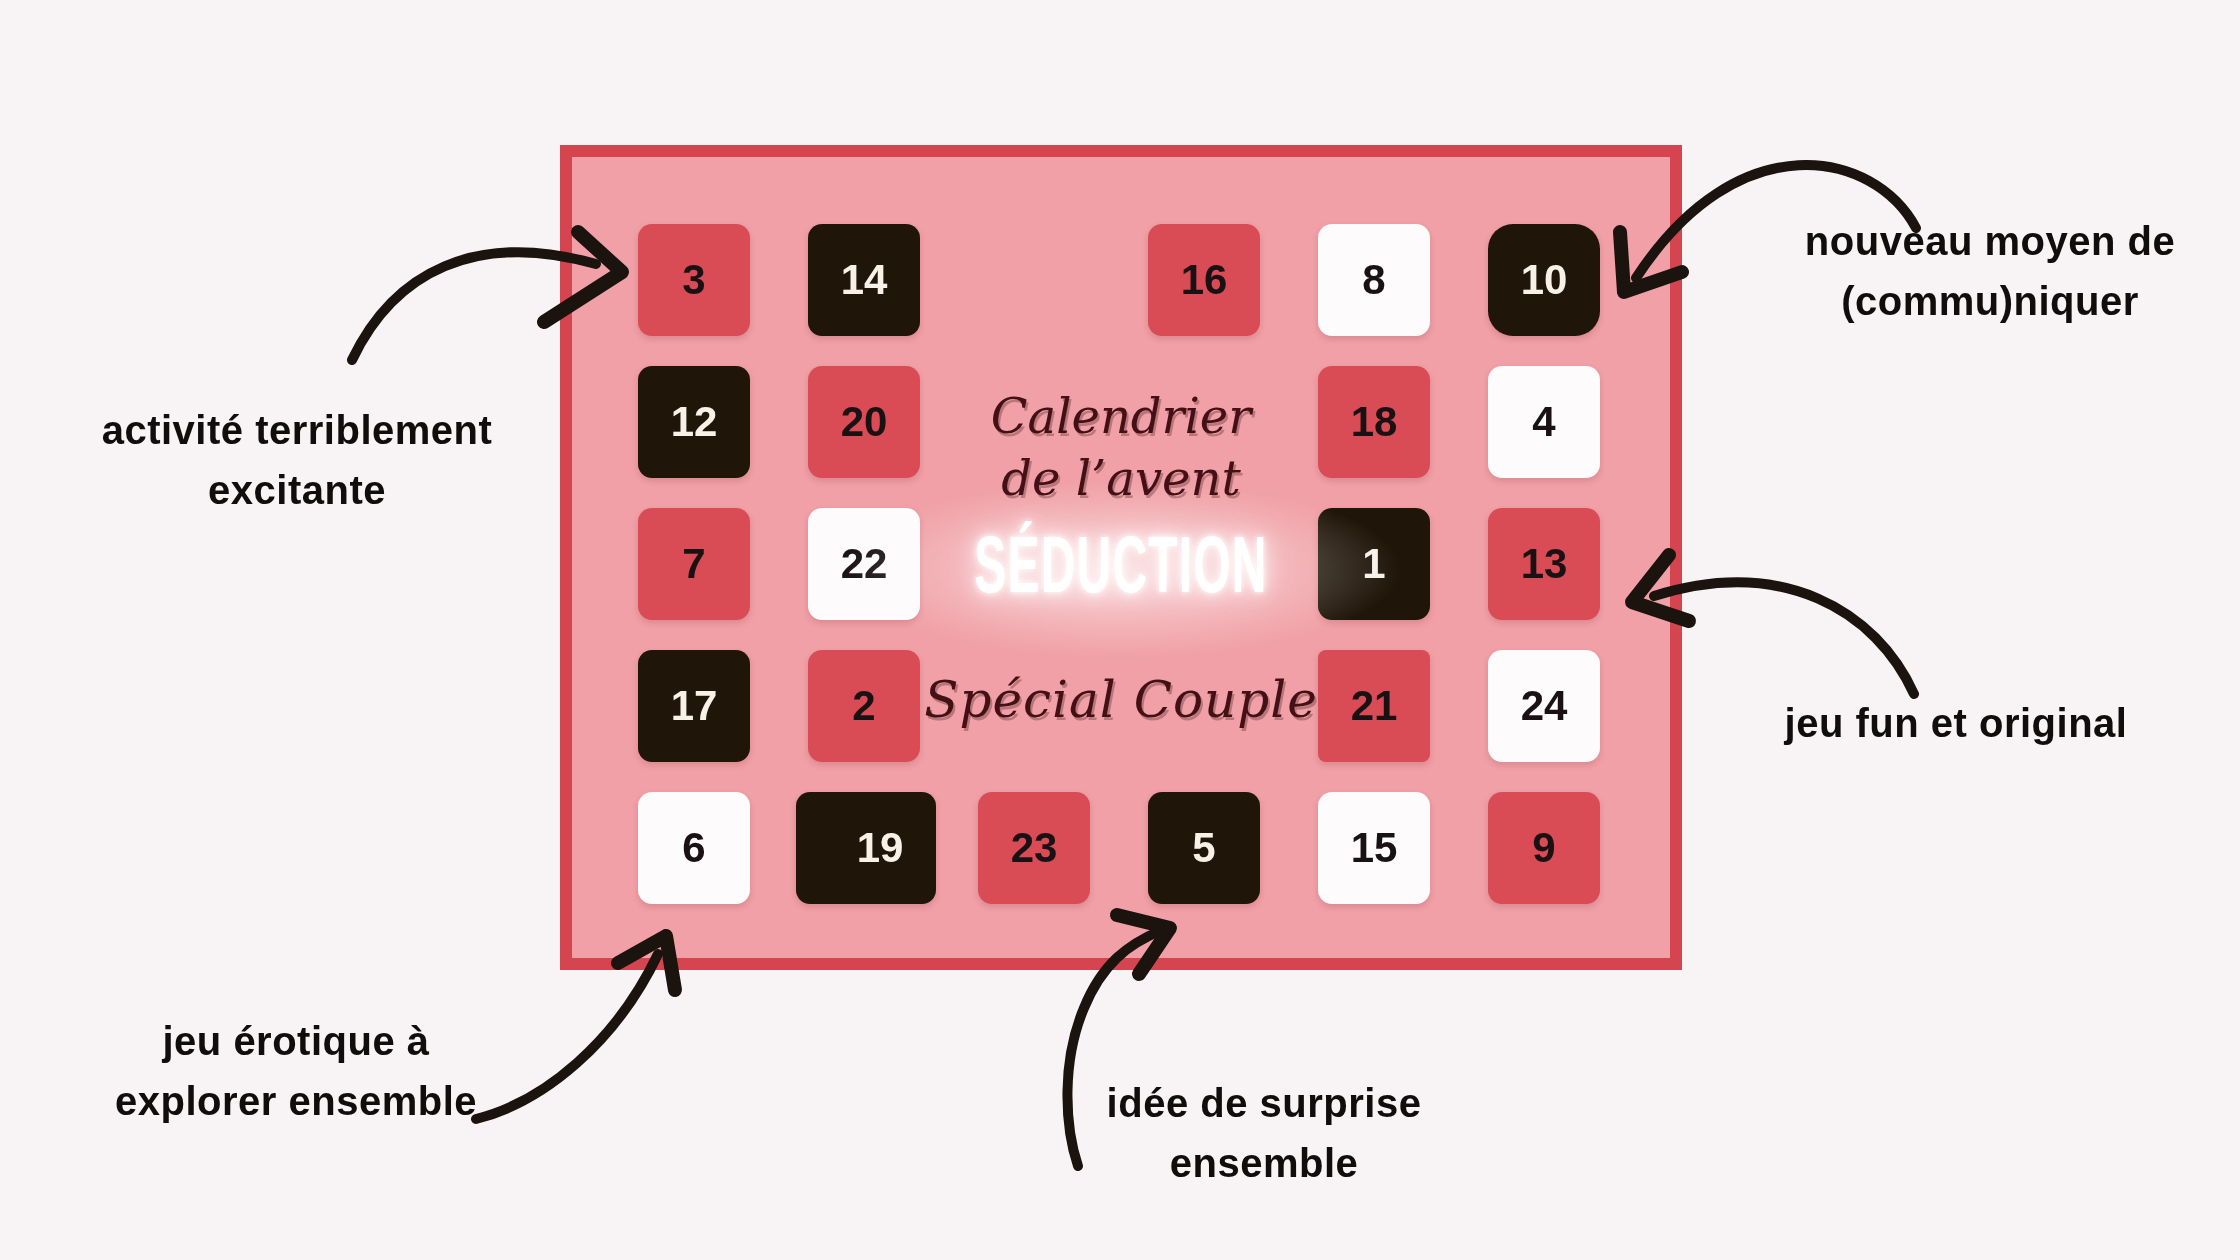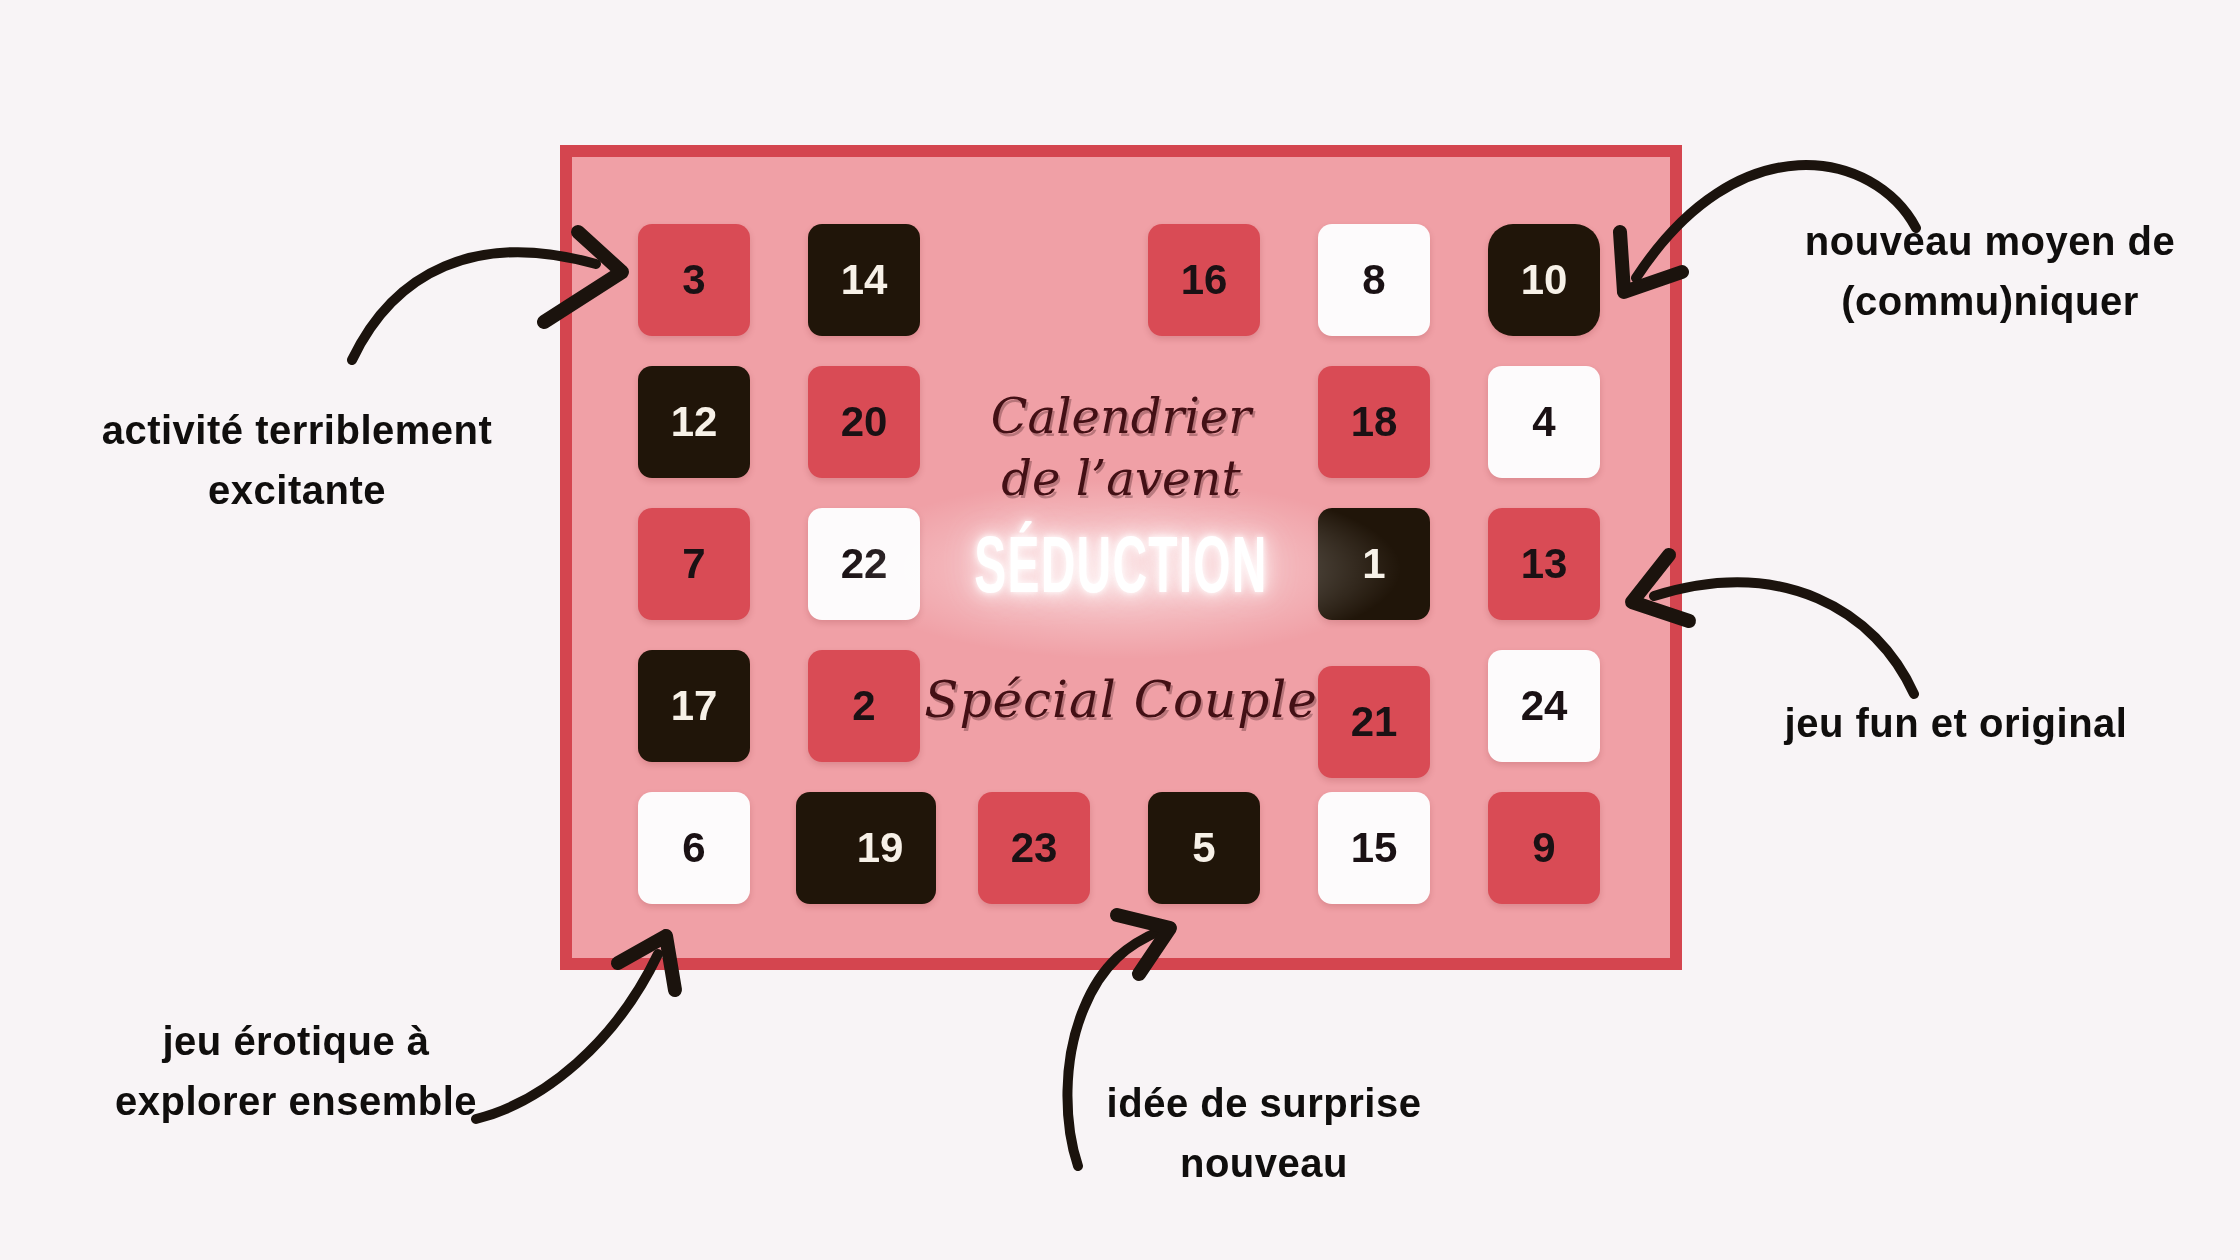--- a/index.html
+++ b/index.html
@@ -128,21 +128,21 @@
         <div class="tile black" style="left: 66px; top: 209px;">12</div>
         <div class="tile red" style="left: 236px; top: 209px;">20</div>
         <div class="tile red" style="left: 746px; top: 209px;">18</div>
         <div class="tile white" style="left: 916px; top: 209px;">4</div>
         <div class="tile red" style="left: 66px; top: 351px;">7</div>
         <div class="tile white" style="left: 236px; top: 351px;">22</div>
         <div class="tile black" style="left: 746px; top: 351px;">1</div>
         <div class="tile red" style="left: 916px; top: 351px;">13</div>
         <div class="tile black" style="left: 66px; top: 493px;">17</div>
         <div class="tile red" style="left: 236px; top: 493px;">2</div>
-        <div class="tile red" style="left: 746px; top: 509px;">21</div>
+        <div class="tile red" style="left: 746px; top: 493px; border-radius: 8px;">21</div>
         <div class="tile white" style="left: 916px; top: 493px;">24</div>
         <div class="tile white" style="left: 66px; top: 635px;">6</div>
         <div class="tile black" style="left: 224px; top: 635px; padding-left: 28px;">19</div>
         <div class="tile red" style="left: 406px; top: 635px; text-align: center;">23</div>
         <div class="tile black" style="left: 576px; top: 635px;">5</div>
         <div class="tile white" style="left: 746px; top: 635px;">15</div>
         <div class="tile red" style="left: 916px; top: 635px;">9</div>
       </div>
 
     <div class="glow-blob"></div>
@@ -185,16 +185,16 @@
   </div>
   <div class="annotation ann-game">
     <span>jeu fun et original</span>
   </div>
   <div class="annotation ann-erotic">
     <span>jeu érotique à</span>
     <span>explorer ensemble</span>
   </div>
   <div class="annotation ann-surprise">
     <span>idée de surprise</span>
-    <span>nouveau</span>
+    <span>ensemble</span>
   </div>
 
 </div>
 
 </body></html>

